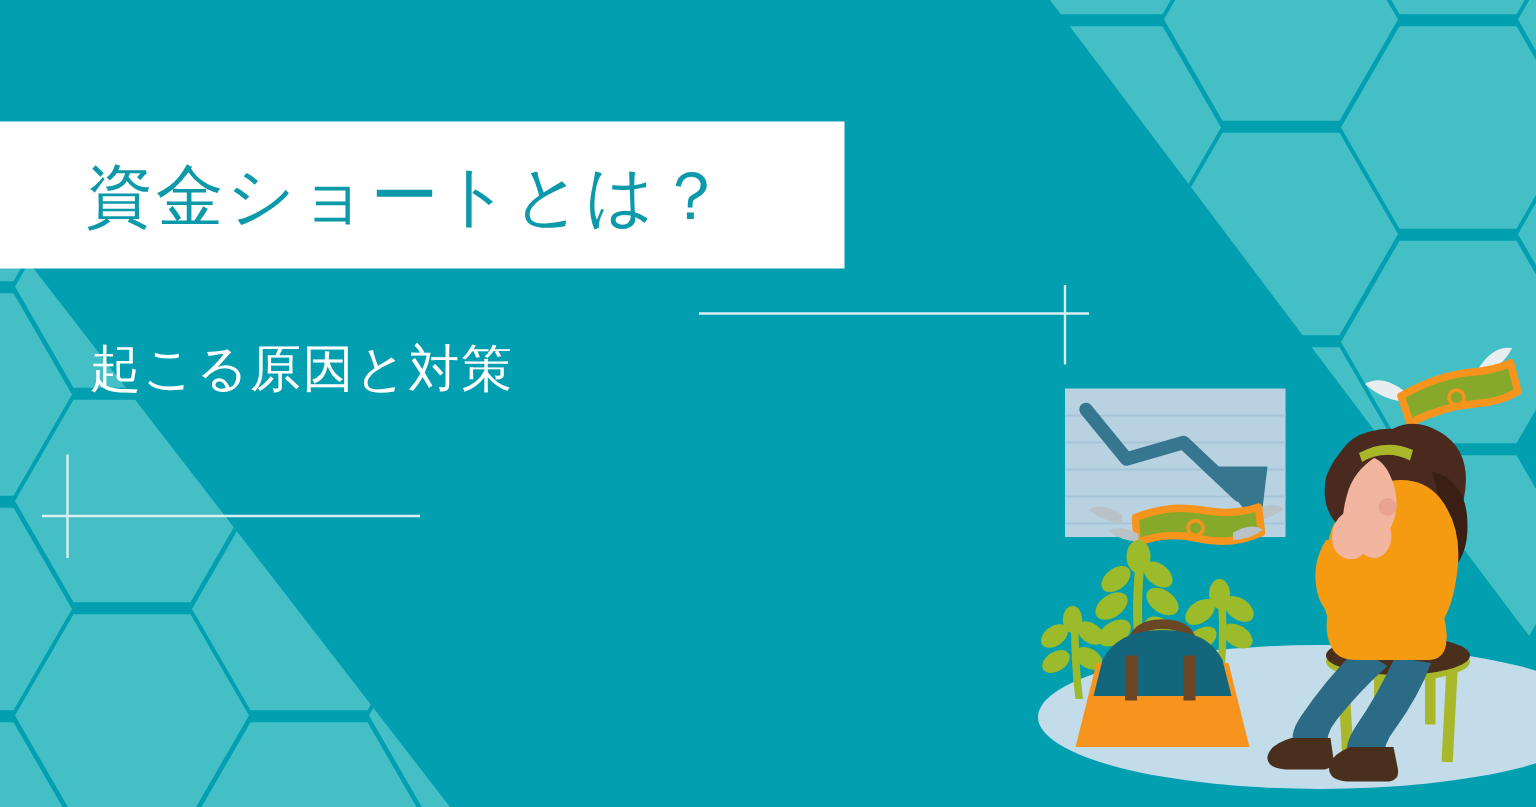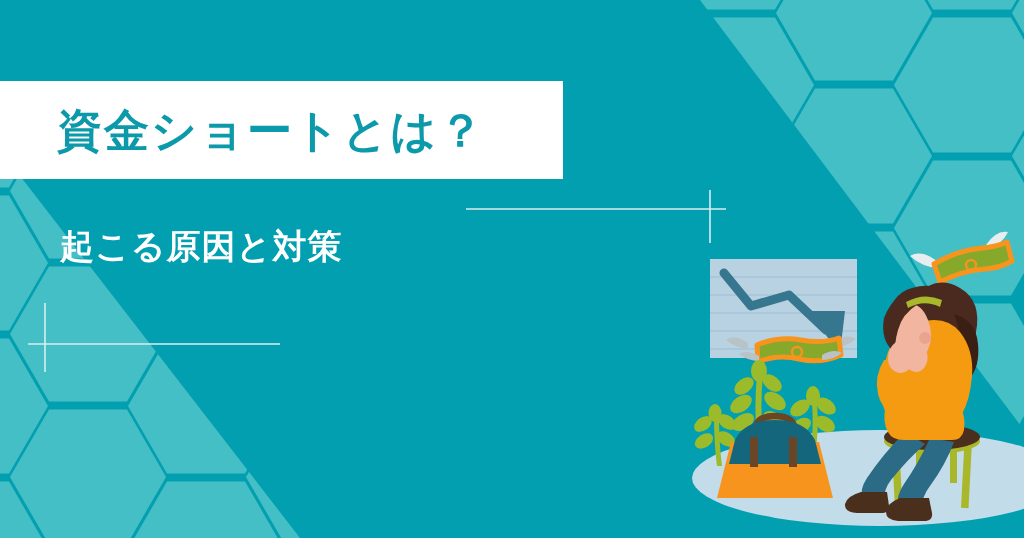--- a/index.html
+++ b/index.html
@@ -31,35 +31,35 @@
     width: 563px;
     height: 98px;
     background: #ffffff;
     display: flex;
     align-items: center;
   }
   #title-text {
     margin-left: 57px;
     color: #0c9aaa;
     font-size: 45px;
-    font-weight: bold;
+    font-weight: normal;
     letter-spacing: 2px;
     line-height: 1;
     white-space: nowrap;
   }
 
   
   #subtitle-block {
     position: absolute;
     left: 60px;
     top: 222px;
     width: 660px;
     color: #ffffff;
     font-size: 34px;
-    font-weight: bold;
+    font-weight: normal;
     line-height: 1.42;
     letter-spacing: 1px;
     white-space: nowrap;
   }
   .subtitle-line { display: block; }
 </style>
 </head>
 <body>
 
 <div id="banner">

